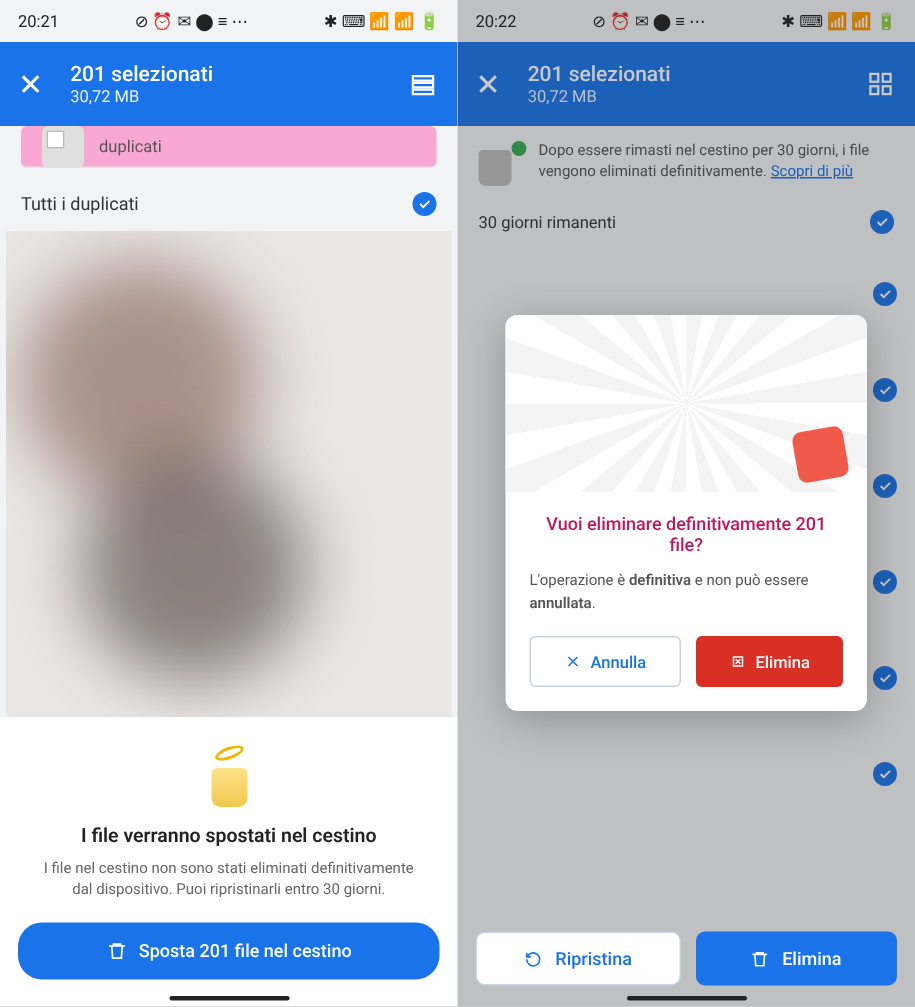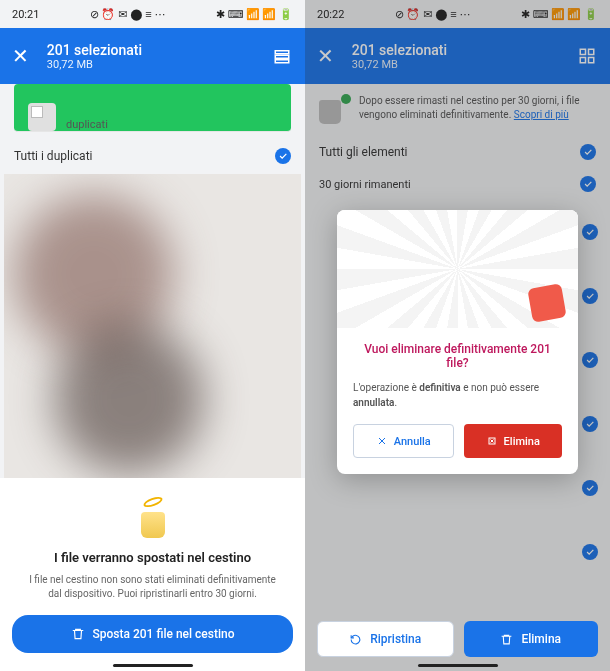--- a/index.html
+++ b/index.html
@@ -20,21 +20,21 @@
   .appbar .viewbtn { width: 22px; height: 22px; display:flex;align-items:center;justify-content:center; cursor:pointer; }
   .appbar .viewsvg { width:18px;height:18px; }
 
   
   .section { display: flex; align-items: center; padding: 10px 14px; font-size: 12px; color: #333; background: #f2f3f5; }
   .section .label { flex: 1; }
   .check { width: 16px; height: 16px; border-radius: 50%; background: #1a73e8; display:inline-flex;align-items:center;justify-content:center; }
   .check svg { width:10px;height:10px; }
 
   
-  .dup-row { display:flex; align-items:flex-end; background:#22c55e; height:48px; padding:0 14px; font-size:11px; color:#555; border-bottom:1px solid #e6e6e6; margin:0 14px 6px 14px; border-radius:4px; }
+  .dup-row { display:flex; align-items:center; background:#f9a8d4; height:28px; padding:0 14px; font-size:11px; color:#555; border-bottom:1px solid #e6e6e6; margin:0 14px 6px 14px; border-radius:4px; }
   .dup-row .thumb { width:28px;height:28px;background:#e0e0e0;border-radius:4px;margin-right:10px;position:relative; }
   .dup-row .thumb::after{content:"";position:absolute;left:3px;top:3px;width:10px;height:10px;border:1px solid #bbb;background:#fff;}
   .image-area { margin:0 4px; height:324px; background:#e9e6e3; position:relative; overflow:hidden; }
   .image-area .blur1,.image-area .blur2{position:absolute;border-radius:50%;filter:blur(22px);}
   .image-area .blur1{width:160px;height:160px;left:10px;top:20px;background:#6b3f36;opacity:.5;}
   .image-area .blur2{width:150px;height:150px;left:50px;top:150px;background:#3d2d29;opacity:.55;}
   .caption { background:#f2f3f5; font-size:11px; color:#333; padding:8px 14px; }
 
   .bottom-sheet { position:absolute; bottom:0; left:0; right:0; background:#fff; padding:14px 12px 18px 12px; text-align:center;margin-top:27px; }
   .bin-icon { width:36px;height:40px;margin:6px auto 12px auto;position:relative; }
@@ -166,28 +166,20 @@
     <div class="bin">
         <div class="body"></div>
         <div class="arrow"></div>
       </div>
     <div class="txt">
       <span>Dopo essere rimasti nel cestino per 30 giorni, i file vengono eliminati definitivamente.</span>
       <a>Scopri di più</a>
     </div>
   </div>
 
-  <div class="section">
-    <span class="label">Tutti gli elementi</span>
-    <span class="check">
-        <svg viewBox="0 0 24 24" fill="none" stroke="#fff" stroke-width="3">
-          <path d="M5 12l5 5L20 7"></path>
-        </svg>
-      </span>
-  </div>
   <div class="section" style="padding-top:6px;padding-bottom:6px;font-size:11px;">
     <span class="label">30 giorni rimanenti</span>
     <span class="check">
         <svg viewBox="0 0 24 24" fill="none" stroke="#fff" stroke-width="3">
           <path d="M5 12l5 5L20 7"></path>
         </svg>
       </span>
   </div>
 
   <div class="content-area">

